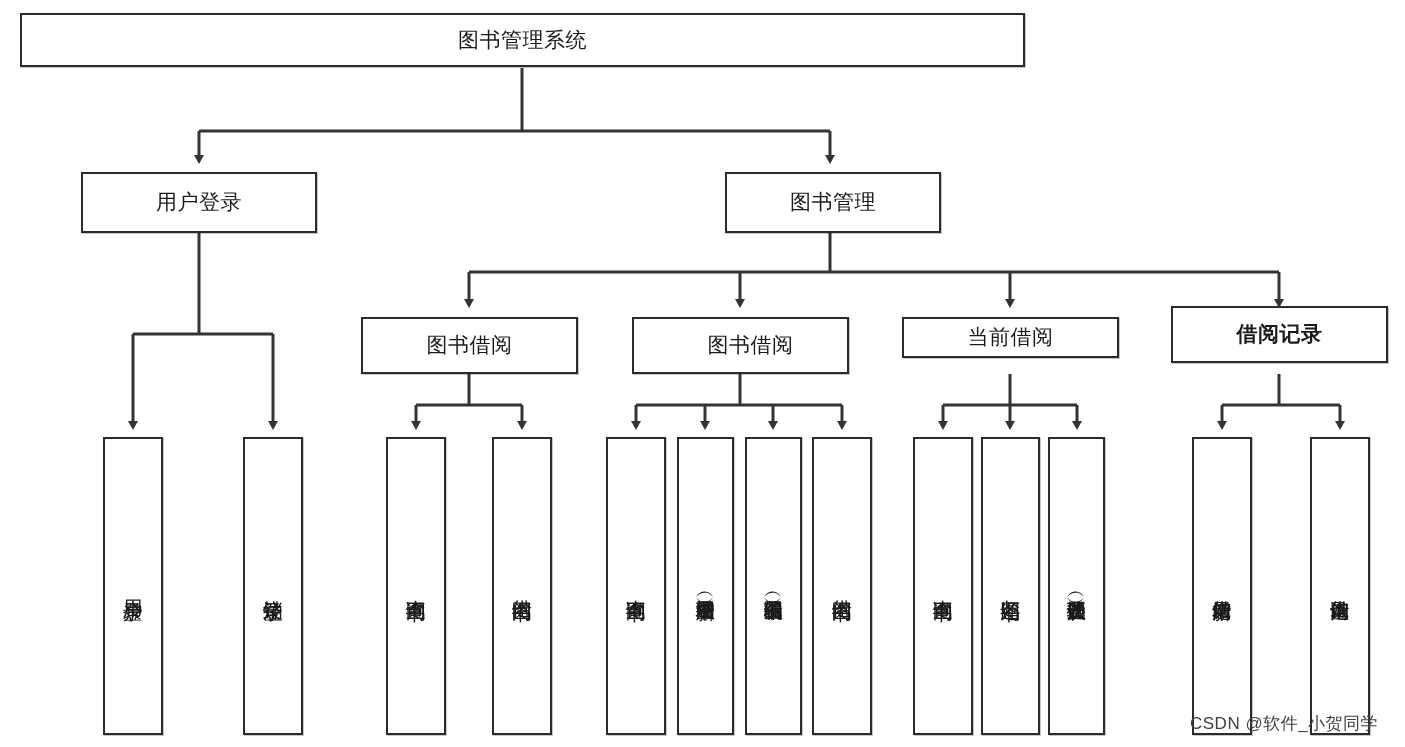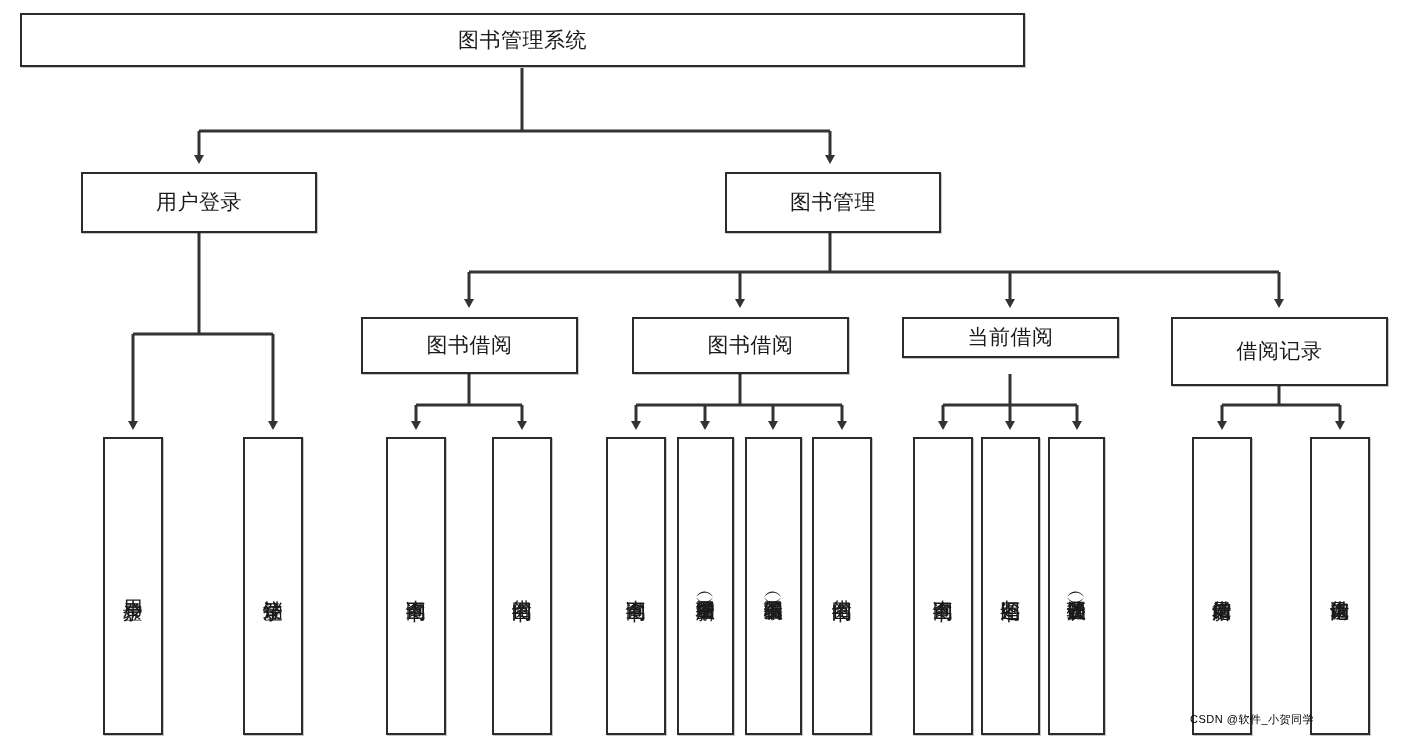--- a/index.html
+++ b/index.html
@@ -53,22 +53,22 @@
     letter-spacing: 1px;
     white-space: normal;
     max-height: 100%;
   }
   .node.vertical.tall .label {
     font-size: 19px;
     letter-spacing: 0px;
   }
   .watermark {
     position: absolute;
-    color: #000000;
-    font-size: 11px;
+    color: #404040;
+    font-size: 17px;
     letter-spacing: 0.5px;
     white-space: nowrap;
     user-select: none;
   }
 </style>
 </head>
 <body>
 
 <div id="canvas">
 
@@ -139,21 +139,21 @@
   </div>
 
   <div class="node" style="left:632px; top:317px; width:217px; height:57px;padding-left:20px;">
     <span class="label">图书借阅</span>
   </div>
 
   <div class="node" style="left:902px; top:317px; width:217px; height:41px;">
     <span class="label">当前借阅</span>
   </div>
 
-  <div class="node" style="left:1171px; top:317px; width:217px; height:69px;">
+  <div class="node" style="left:1171px; top:306px; width:217px; height:57px;font-weight:bold;">
     <span class="label">借阅记录</span>
   </div>
 
   <div class="node vertical" style="left:103px; top:437px; width:60px; height:298px;">
     <span class="label">用户登录</span>
   </div>
 
   <div class="node vertical" style="left:243px; top:437px; width:60px; height:298px;">
     <span class="label">注销登录</span>
   </div>

